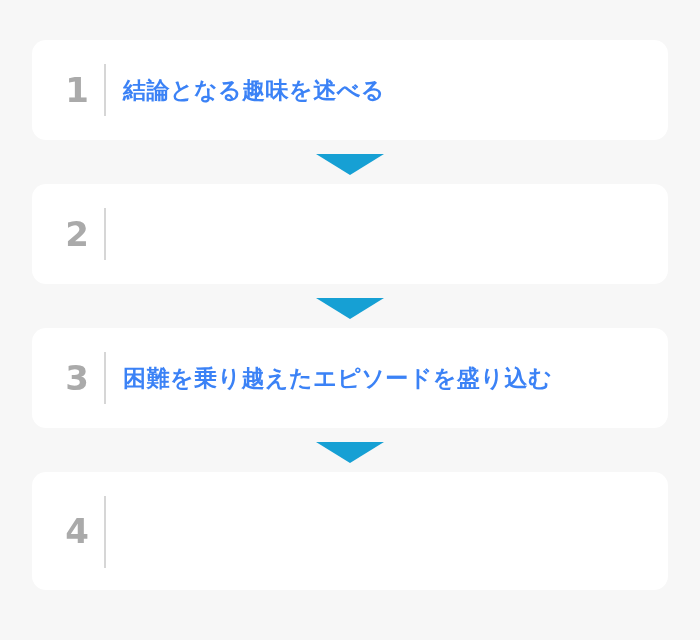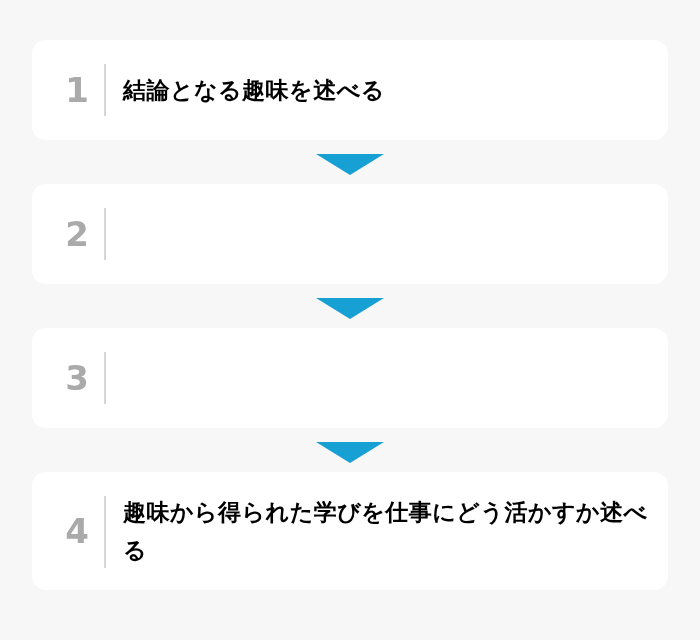--- a/index.html
+++ b/index.html
@@ -38,21 +38,21 @@
     background: #d6d6d6;
   }
   .card.h1 .divider { top: 24px; height: 52px; }
   .card.h2 .divider { top: 24px; height: 72px; }
   .label {
     position: absolute;
     left: 91px;
     right: 20px;
     font-size: 23px;
     font-weight: bold;
-    color: #000000;
+    color: #3b82f6;
     line-height: 38px;
     letter-spacing: 0.5px;
   }
   .arrow-wrap { height: 44px; position: relative; }
   .arrow {
     position: absolute;
     left: 284px;
     top: 14px;
     width: 0; height: 0;
     border-left: 34px solid transparent;
@@ -80,25 +80,25 @@
     <span class="divider"></span>
   </div>
 
   <div class="arrow-wrap">
     <div class="arrow"></div>
   </div>
 
   <div class="card h1">
     <span class="num">3</span>
     <span class="divider"></span>
+    <span class="label">困難を乗り越えたエピソードを盛り込む</span>
   </div>
 
   <div class="arrow-wrap">
     <div class="arrow"></div>
   </div>
 
   <div class="card h2">
     <span class="num">4</span>
     <span class="divider"></span>
-    <span class="label">趣味から得られた学びを仕事にどう活かすか述べる</span>
   </div>
 
 </div>
 
 </body></html>

